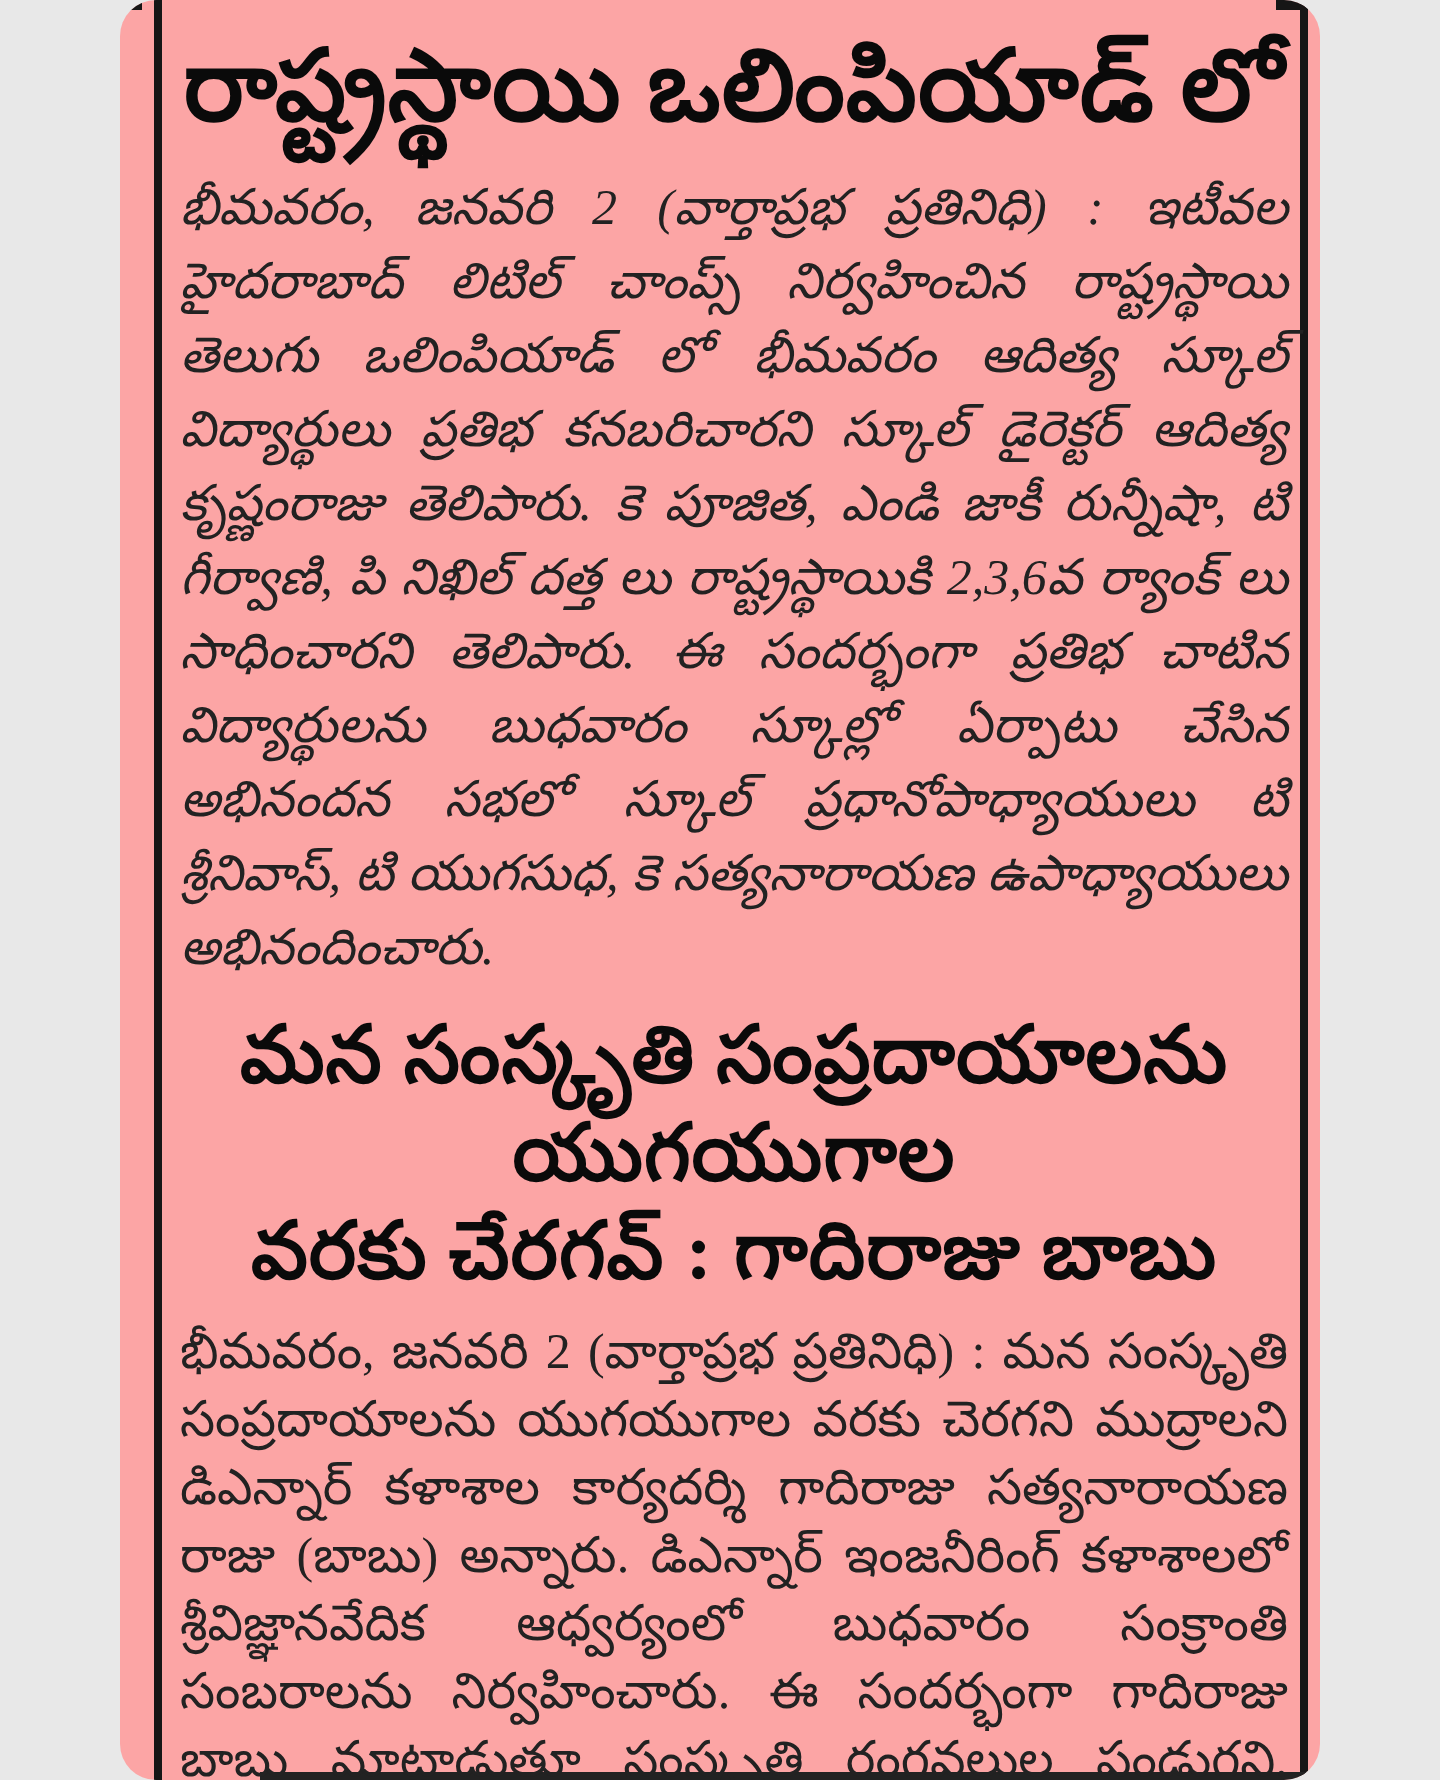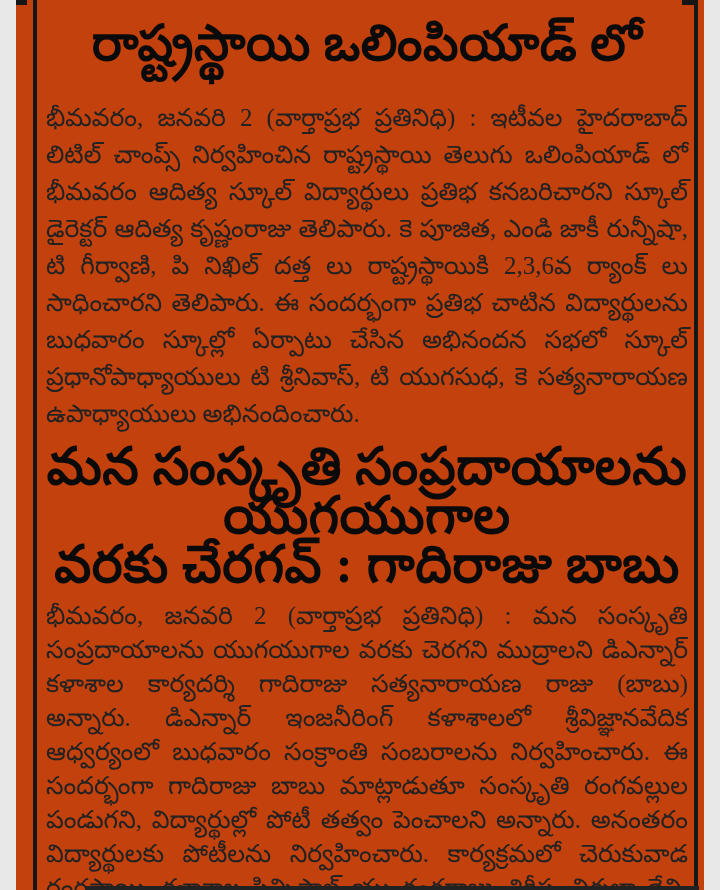--- a/index.html
+++ b/index.html
@@ -3,26 +3,27 @@
 <meta charset="utf-8">
 <style>
   html, body {
     margin: 0;
     padding: 0;
     background: #e8e8e8;
     font-family: "Liberation Serif", "DejaVu Serif", serif;
   }
   .clipping {
     position: relative;
-    width: 688px;
+    width: 600px;
     height: 890px;
     margin: 0 auto;
-    background: #c2410c;
+    background: #fca5a5;
     overflow: hidden;
     color: #1c1c1c;
+    border-radius: 18px;
   }
   
   .rule {
     position: absolute;
     background: #161616;
   }
   .rule-left   { left: 17px;  top: 0; bottom: 0; width: 4px; }
   .rule-right  { right: 6px;  top: 0; bottom: 0; width: 4px; }
   .rule-top-right { right: 6px; top: 0; width: 16px; height: 5px; }
   .rule-top-left  { left: 0;  top: 0; width: 11px; height: 5px; }
@@ -44,35 +45,36 @@
   }
   .headline .hl-line { display: block; }
 
   .headline-1 {
     padding-top: 8px;
     font-size: 50px;
     line-height: 70px;
   }
   .headline-2 {
     margin-top: 10px;
-    font-size: 52px;
+    font-size: 40px;
     line-height: 49px;
     text-align: center;
   }
 
   .body-text {
     margin: 0;
     text-align: justify;
     color: #222;
     font-size: 25px;
   }
   .body-1 {
-    margin-top: 21px;
+    margin-top: 8px;
     line-height: 37px;
     min-height: 296px;
+    font-style: italic;
   }
   .body-2 {
     margin-top: 10px;
     line-height: 34px;
   }
 </style>
 </head>
 <body>
 
 <div class="clipping">

